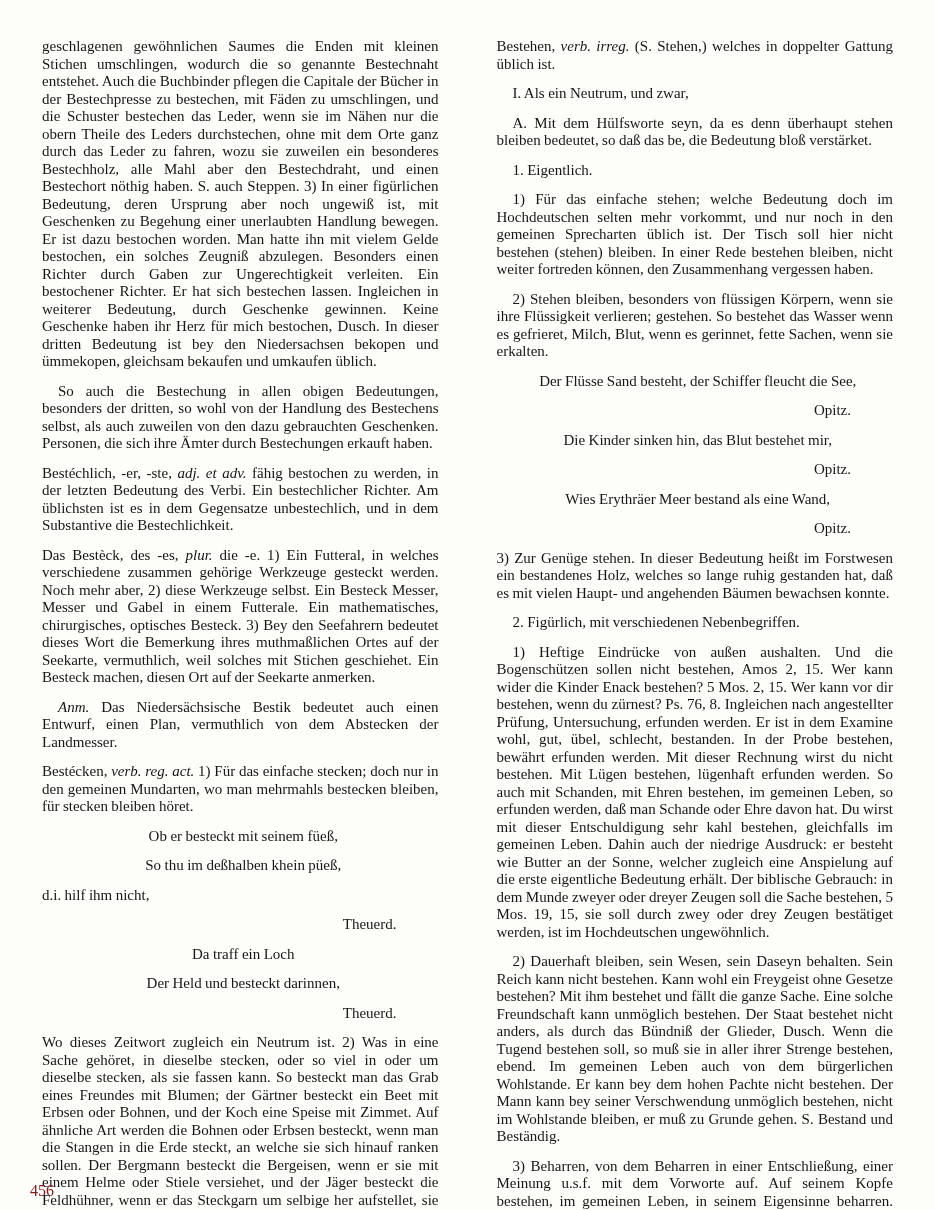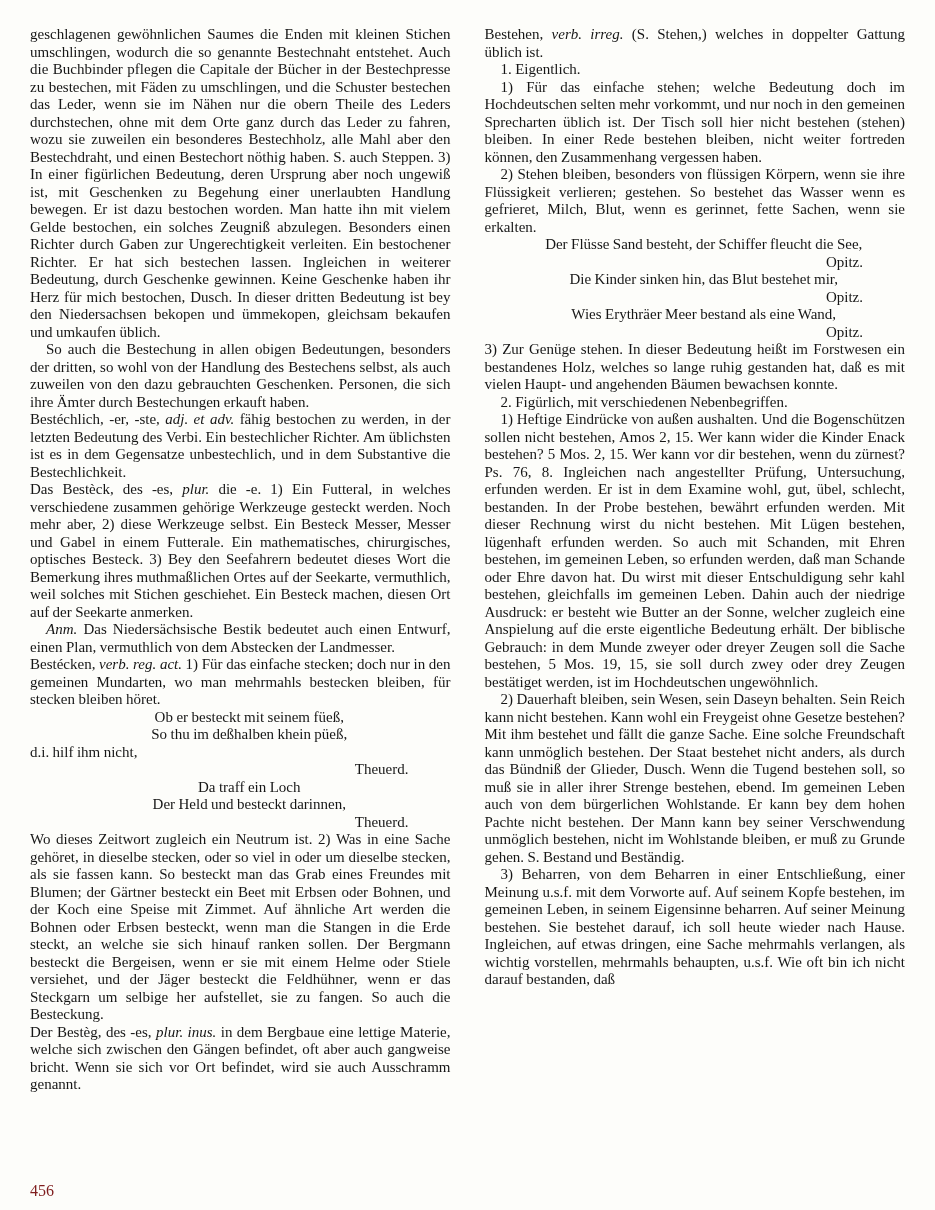--- a/index.html
+++ b/index.html
@@ -26,21 +26,21 @@
   .col {
     flex: 1 1 0;
     min-width: 0;
     font-size: 15px;
     line-height: 17.5px;
     text-align: justify;
     hyphens: auto;
     -webkit-hyphens: auto;
     word-spacing: -0.02em;
   }
-  .col p { margin: 0; padding: 0; }
+  .col p { margin: 12px; padding: 0; }
   .col p.entry { text-indent: 0; }
   .col p.cont  { text-indent: 0; }
   .col p.indent { text-indent: 16px; }
   .col p.verse {
     margin-left: 18px;
     text-align: center;
     text-indent: 0;
   }
   .col p.plain { text-align: left; text-indent: 0; }
   .col p.attribution {
@@ -74,20 +74,22 @@
         <p class="plain"><span>d.i. hilf ihm nicht,</span></p>
         <p class="attribution"><span>Theuerd.</span></p>
         <p class="verse"><span>Da traff ein Loch</span></p>
         <p class="verse"><span>Der Held und besteckt darinnen,</span></p>
         <p class="attribution"><span>Theuerd.</span></p>
         <p class="cont"><span>Wo dieses Zeitwort zugleich ein Neutrum ist. 2) Was in eine Sache gehöret, in dieselbe stecken, oder so viel in oder um dieselbe stecken, als sie fassen kann. So besteckt man das Grab eines Freundes mit Blumen; der Gärtner besteckt ein Beet mit Erbsen oder Bohnen, und der Koch eine Speise mit Zimmet. Auf ähnliche Art werden die Bohnen oder Erbsen besteckt, wenn man die Stangen in die Erde steckt, an welche sie sich hinauf ranken sollen. Der Bergmann besteckt die Bergeisen, wenn er sie mit einem Helme oder Stiele versiehet, und der Jäger besteckt die Feldhühner, wenn er das Steckgarn um selbige her aufstellet, sie zu fangen. So auch die Besteckung.</span></p>
         <p class="entry"><span class="bold">Der Bestèg</span><span>, des -es, </span><span class="italic">plur. inus.</span><span> in dem Bergbaue eine lettige Materie, welche sich zwischen den Gängen befindet, oft aber auch gangweise bricht. Wenn sie sich vor Ort befindet, wird sie auch Ausschramm genannt.</span></p>
       </div>
     <div class="col" id="col-right">
         <p class="entry"><span class="bold">Bestehen</span><span>, </span><span class="italic">verb. irreg.</span><span> (S. Stehen,) welches in doppelter Gattung üblich ist.</span></p>
+        <p class="indent"><span>I. Als ein Neutrum, und zwar,</span></p>
+        <p class="indent"><span>A. Mit dem Hülfsworte seyn, da es denn überhaupt stehen bleiben bedeutet, so daß das be, die Bedeutung bloß verstärket.</span></p>
         <p class="indent"><span>1. Eigentlich.</span></p>
         <p class="indent"><span>1) Für das einfache stehen; welche Bedeutung doch im Hochdeutschen selten mehr vorkommt, und nur noch in den gemeinen Sprecharten üblich ist. Der Tisch soll hier nicht bestehen (stehen) bleiben. In einer Rede bestehen bleiben, nicht weiter fortreden können, den Zusammenhang vergessen haben.</span></p>
         <p class="indent"><span>2) Stehen bleiben, besonders von flüssigen Körpern, wenn sie ihre Flüssigkeit verlieren; gestehen. So bestehet das Wasser wenn es gefrieret, Milch, Blut, wenn es gerinnet, fette Sachen, wenn sie erkalten.</span></p>
         <p class="verse"><span>Der Flüsse Sand besteht, der Schiffer fleucht die See,</span></p>
         <p class="attribution"><span>Opitz.</span></p>
         <p class="verse"><span>Die Kinder sinken hin, das Blut bestehet mir,</span></p>
         <p class="attribution"><span>Opitz.</span></p>
         <p class="verse"><span>Wies Erythräer Meer bestand als eine Wand,</span></p>
         <p class="attribution"><span>Opitz.</span></p>
         <p class="cont"><span>3) Zur Genüge stehen. In dieser Bedeutung heißt im Forstwesen ein bestandenes Holz, welches so lange ruhig gestanden hat, daß es mit vielen Haupt- und angehenden Bäumen bewachsen konnte.</span></p>

